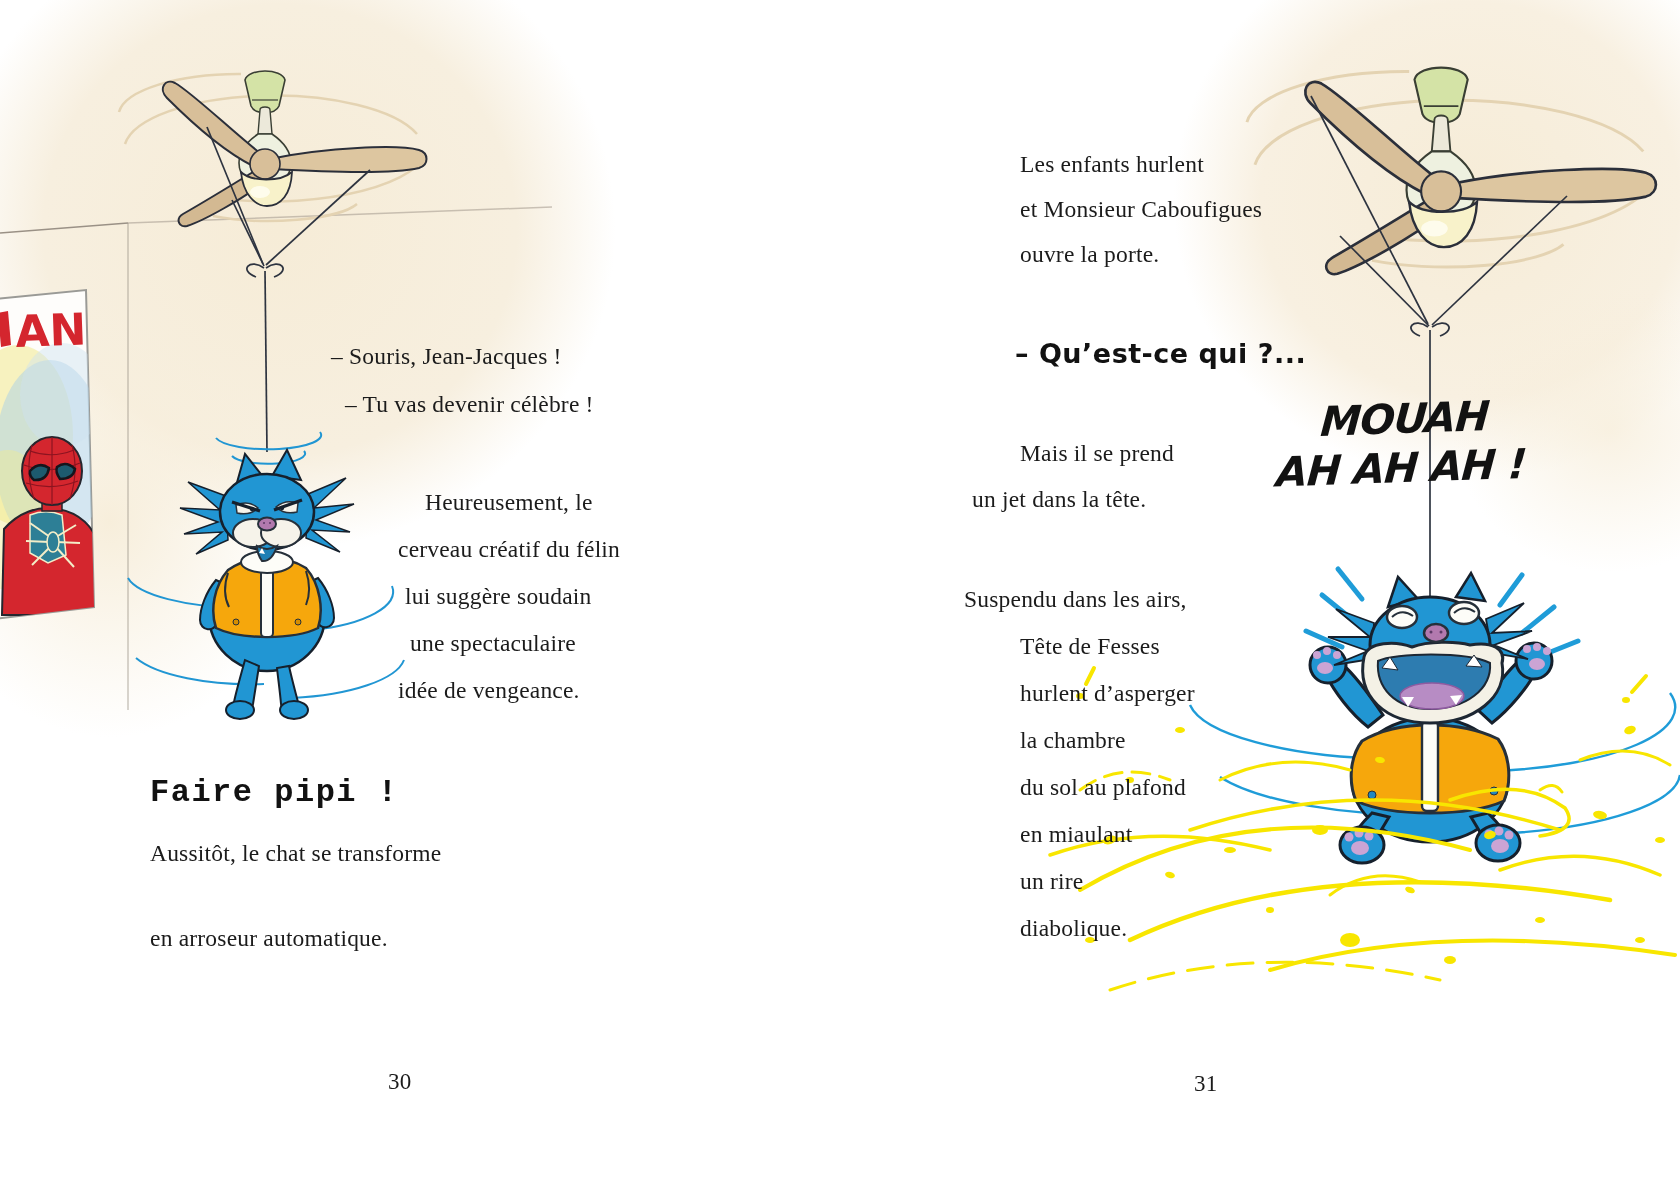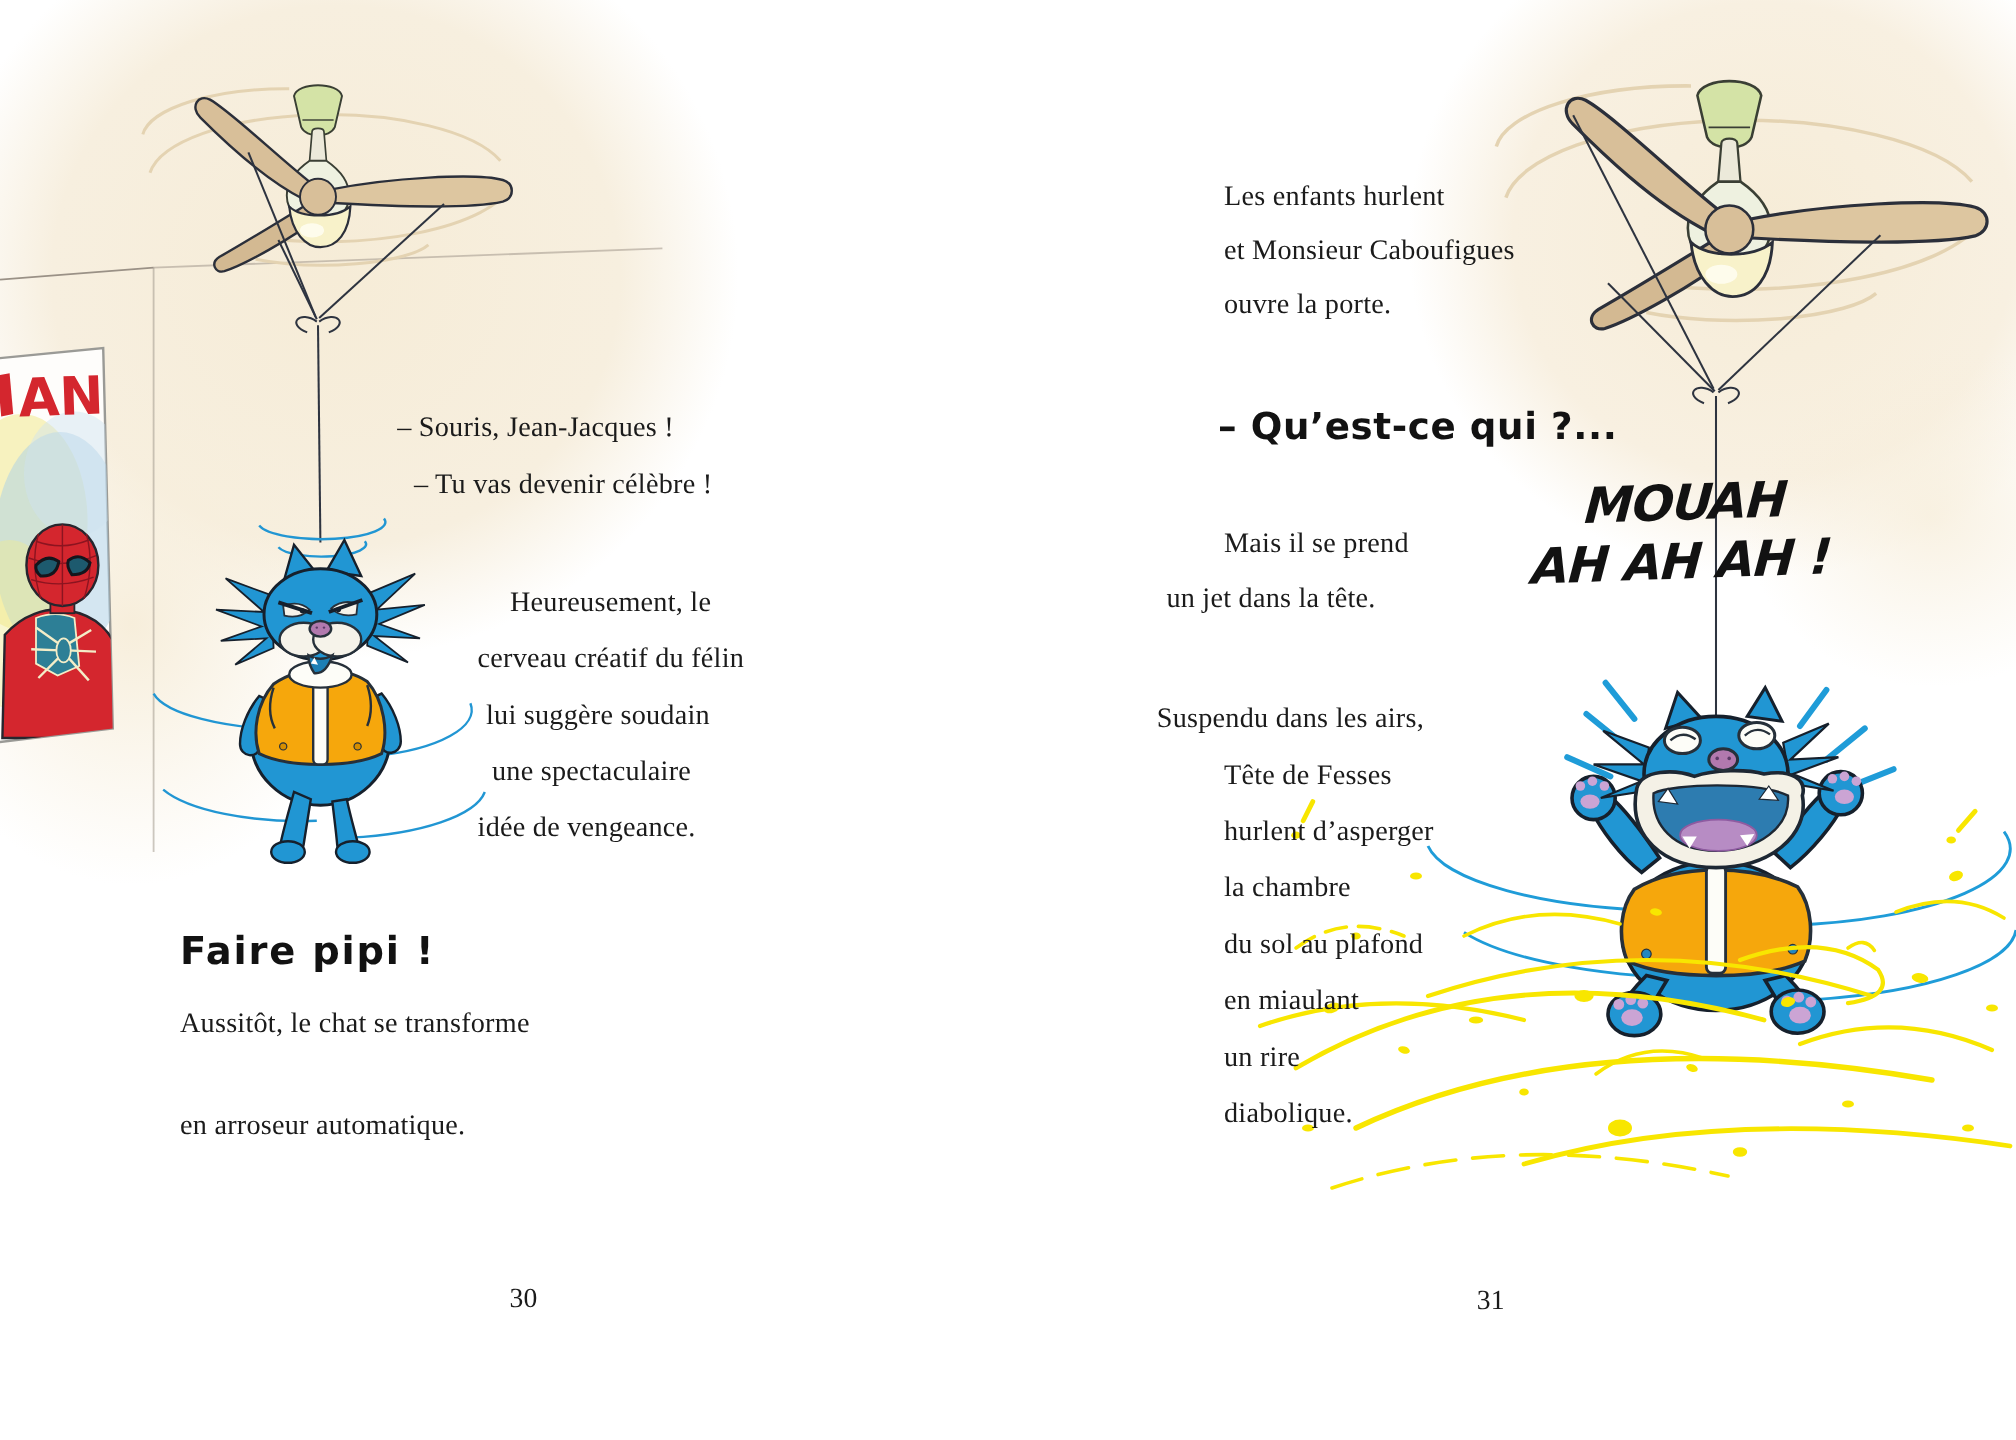--- a/index.html
+++ b/index.html
@@ -2,25 +2,25 @@
 <html><head>
 <meta charset="utf-8">
 <style>
   html,body{margin:0;padding:0;background:#ffffff;}
   #canvas{position:relative;width:1680px;height:1200px;background:#ffffff;overflow:hidden;
           font-family:"Liberation Serif",serif;}
   .wash{position:absolute;pointer-events:none;}
   .t{position:absolute;font:23.5px/1.05 "Liberation Serif",serif;color:#1b1b1b;
      white-space:nowrap;letter-spacing:.2px;}
   .comic{font-family:"DejaVu Sans",sans-serif;font-weight:bold;color:#121212;}
-  .heading{font-size:32px;letter-spacing:1.5px;}
-  .exclaim{font-size:31px;letter-spacing:.5px;}
+  .heading{font-size:32px;letter-spacing:1.5px;font-family:Liberation Mono, monospace;}
+  .exclaim{font-size:27px;letter-spacing:.5px;}
   .sfx{font-size:41px;font-style:italic;letter-spacing:-1px;line-height:49px;
        transform:rotate(-2deg) skewX(-6deg);text-align:center;width:310px;}
-  .pagenum{font-size:23px;width:60px;text-align:right;}
+  .pagenum{font-size:23px;width:60px;text-align:left;}
   svg{position:absolute;overflow:visible;}
 </style>
 </head>
 <body>
 
 <div id="canvas">
 
   <div class="wash" style="left:-150px;top:-180px;width:860px;height:820px;border-radius:50%;
               background:radial-gradient(closest-side,#f6ecd7 0%,#f7efdf 55%,rgba(247,239,223,0) 78%);"></div>
   <div class="wash" style="left:-140px;top:230px;width:500px;height:580px;border-radius:50%;

